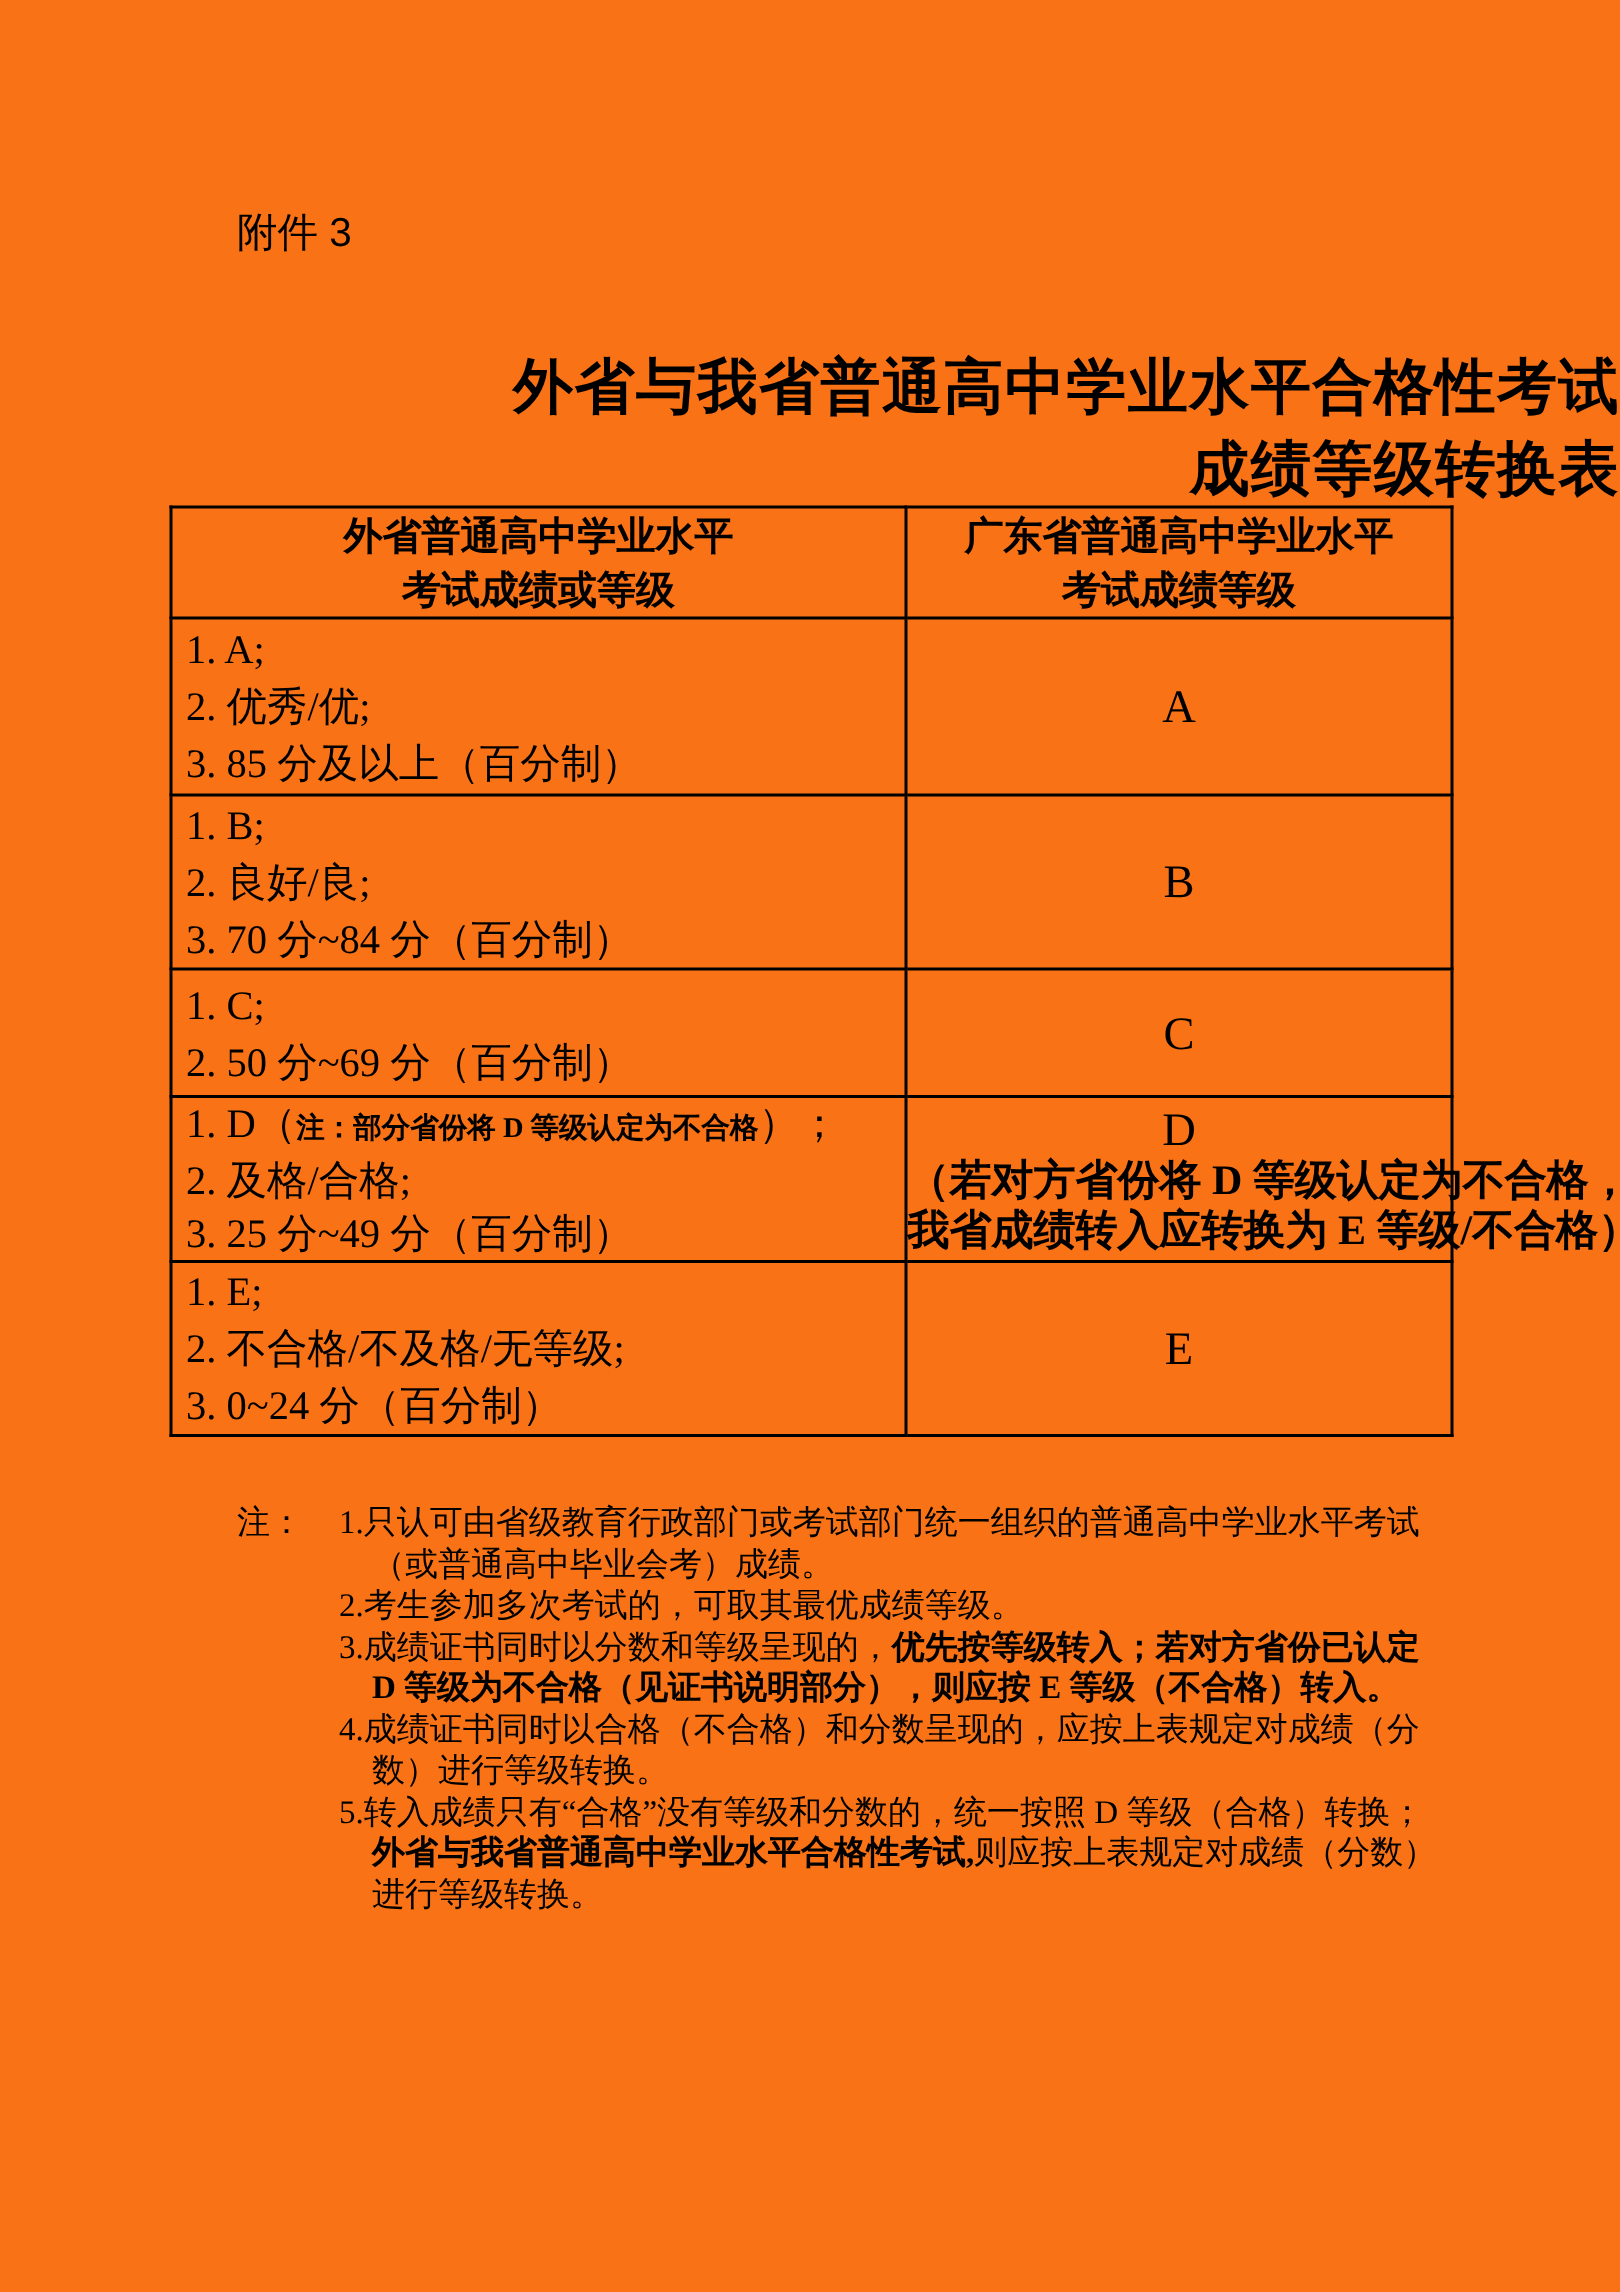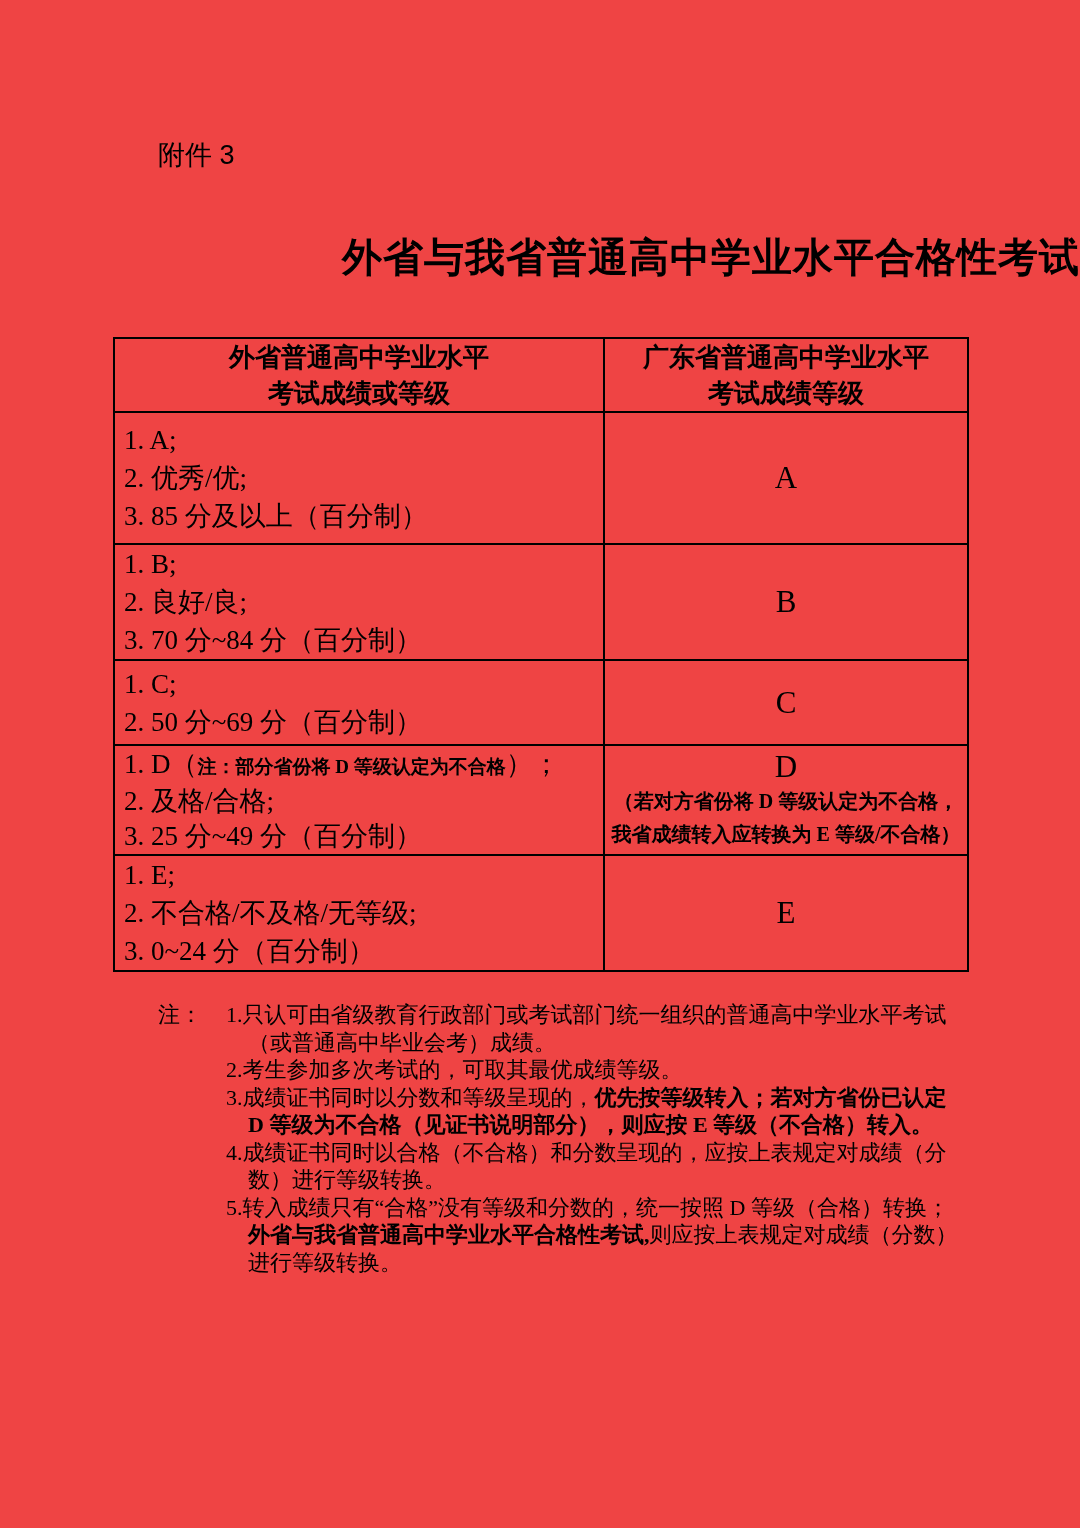--- a/index.html
+++ b/index.html
@@ -1,21 +1,21 @@
 <!DOCTYPE html>
 <html><head>
 <meta charset="utf-8">
 <style>
   * { margin: 0; padding: 0; box-sizing: border-box; }
   html, body { background: #e8e8e8; }
   .page {
     position: relative;
     width: 1080px;
     height: 1528px;
-    background: #ef4444;
+    background: #f97316;
     font-family: "Liberation Serif", "DejaVu Serif", serif;
     color: #000000;
     overflow: hidden;
   }
   .attachment {
     position: absolute;
     left: 158px;
     top: 138px;
     font-family: "Liberation Sans", "DejaVu Sans", sans-serif;
     font-size: 27px;
@@ -69,27 +69,27 @@
   .grade {
     font-size: 31px;
     line-height: 36px;
     font-family: "Liberation Serif", "DejaVu Serif", serif;
   }
   .small-bold {
     font-size: 19px;
     font-weight: bold;
   }
   .rnote {
-    font-size: 20px;
+    font-size: 28px;
     font-weight: bold;
     line-height: 33px;
     text-align: center;
     white-space: nowrap;
   }
-  tr.row-a td { height: 132px; }
+  tr.row-a td { height: 118px; }
   tr.row-b td { height: 115px; }
   tr.row-c td { height: 85px; }
   tr.row-d td { height: 110px; }
   tr.row-e td { height: 106px; }
   
   .notes {
     position: absolute;
     left: 158px;
     top: 1001px;
     width: 800px;
@@ -108,20 +108,21 @@
 </style>
 </head>
 <body>
 
 <div class="page">
 
   <div class="attachment">附件 3</div>
 
   <div class="title">
     <div>外省与我省普通高中学业水平合格性考试</div>
+    <div>成绩等级转换表</div>
   </div>
 
   <table class="grade-table">
     <colgroup>
         <col class="c1">
         <col class="c2">
       </colgroup>
     <tbody>
         <tr class="hdr">
       <th>

